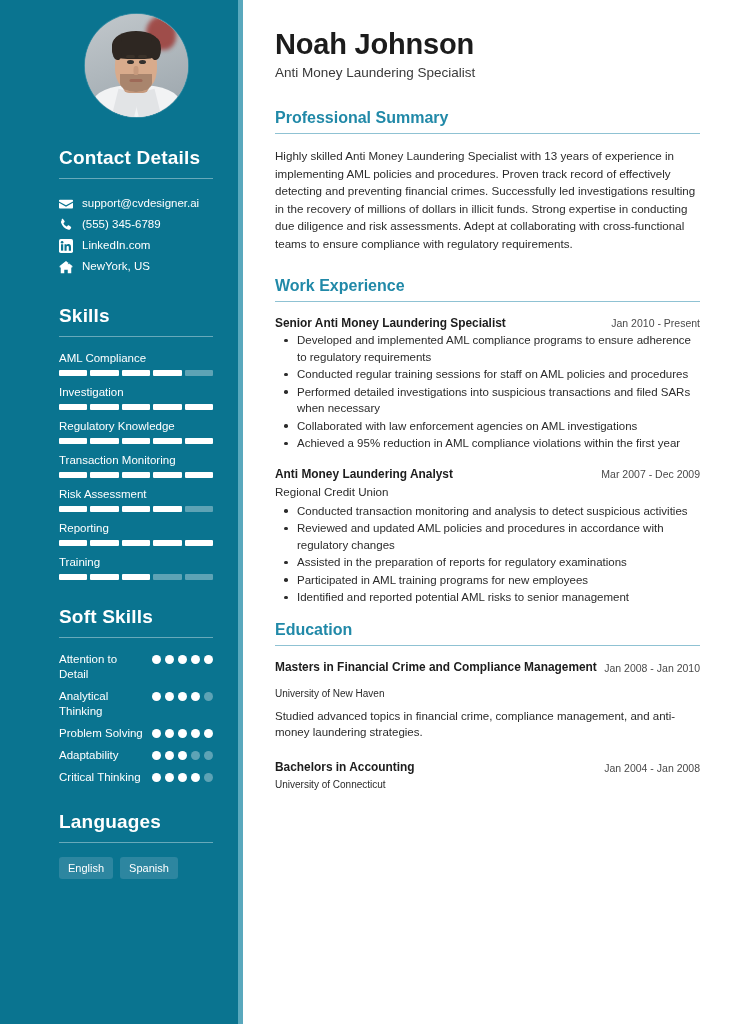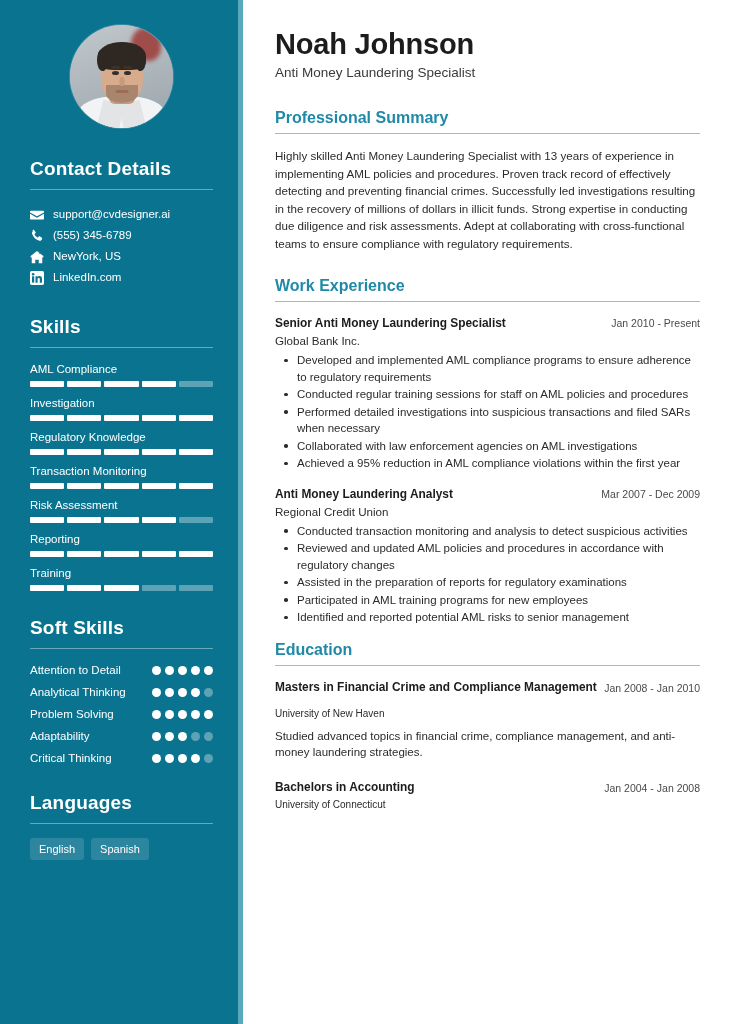--- a/index.html
+++ b/index.html
@@ -25,21 +25,21 @@
     position: relative;
     padding: 0 0 0 0;
     color: #ffffff;
   }
   .sidebar-accent {
     position: absolute;
     top: 0; right: 0; bottom: 0;
     width: 5px;
     background: #59a8bd;
   }
-  .sidebar-inner { padding: 25px 30px 0 30px; }
+  .sidebar-inner { padding: 14px 30px 0 30px; margin-left: 29px; }
 
   .avatar-wrap {
     display: flex; justify-content: center;
     margin-bottom: 30px;
   }
   .avatar {
     width: 103px; height: 103px;
     border-radius: 50%;
     overflow: hidden;
     background: #b6bdc2;
@@ -225,39 +225,39 @@
           <span class="ci">
             <svg width="14" height="14" viewBox="0 0 16 16" fill="#ffffff">
                 <path d="M3.2 1.2c.5-.4 1.2-.3 1.6.2l1.5 2c.3.5.3 1.1-.1 1.5l-.9.9c-.2.2-.2.4-.1.6.7 1.4 1.9 2.6 3.3 3.3.2.1.4.1.6-.1l.9-.9c.4-.4 1-.4 1.5-.1l2 1.5c.5.4.6 1.1.2 1.6l-.9 1.1c-.5.6-1.3.8-2 .6C6.7 12.4 3.6 9.3 2.3 5.1c-.2-.7 0-1.5.6-2z"></path>
               </svg>
           </span>
           <span>(555) 345-6789</span>
         </div>
 
         <div class="contact-row">
           <span class="ci">
-            <svg width="14" height="14" viewBox="0 0 16 16" fill="#ffffff">
-                <path d="M8 1L0 7.5h2V15h4v-4h4v4h4V7.5h2L8 1zm0 2.2l2 1.6V3.2h1.6v3L14 8.2V8L8 3.2z"></path>
-                <path d="M8 2L0.6 7.9l.8 1L8 3.5l6.6 5.4.8-1z"></path>
-              </svg>
-          </span>
-          <span>NewYork, US</span>
-        </div>
-
-        <div class="contact-row">
-          <span class="ci">
             <svg width="14" height="14" viewBox="0 0 16 16">
                 <rect x="0" y="0" width="16" height="16" rx="2" fill="#ffffff"></rect>
                 <rect x="2.3" y="6" width="2.5" height="7.3" fill="#0a7490"></rect>
                 <circle cx="3.55" cy="3.7" r="1.5" fill="#0a7490"></circle>
                 <path d="M6.3 6h2.4v1c.4-.7 1.2-1.2 2.2-1.2 1.8 0 2.8 1.1 2.8 3.2v4.3h-2.5V9.5c0-1-.4-1.6-1.3-1.6-.8 0-1.2.5-1.2 1.6v3.8H6.3z" fill="#0a7490"></path>
               </svg>
           </span>
           <span>LinkedIn.com</span>
         </div>
+
+        <div class="contact-row">
+          <span class="ci">
+            <svg width="14" height="14" viewBox="0 0 16 16" fill="#ffffff">
+                <path d="M8 1L0 7.5h2V15h4v-4h4v4h4V7.5h2L8 1zm0 2.2l2 1.6V3.2h1.6v3L14 8.2V8L8 3.2z"></path>
+                <path d="M8 2L0.6 7.9l.8 1L8 3.5l6.6 5.4.8-1z"></path>
+              </svg>
+          </span>
+          <span>NewYork, US</span>
+        </div>
       </div>
 
       <h2 class="side-h">Skills</h2>
       <div class="side-rule"></div>
       <div class="skills-block" id="skills-list">
           <div class="skill-item">
             <div class="skill-name">AML Compliance</div>
             <div class="bar">
               <span class="seg on"></span>
               <span class="seg on"></span>
@@ -403,21 +403,20 @@
     <p class="summary">Highly skilled Anti Money Laundering Specialist with 13 years of experience in implementing AML policies and procedures. Proven track record of effectively detecting and preventing financial crimes. Successfully led investigations resulting in the recovery of millions of dollars in illicit funds. Strong expertise in conducting due diligence and risk assessments. Adept at collaborating with cross-functional teams to ensure compliance with regulatory requirements.</p>
 
     <h2 class="sec-h">Work Experience</h2>
     <div class="sec-rule"></div>
     <div id="jobs-list">
         <div class="job">
           <div class="job-top">
             <div class="job-title">Senior Anti Money Laundering Specialist</div>
             <div class="job-date">Jan 2010 - Present</div>
           </div>
-          <div class="job-org">Global Bank Inc.</div>
           <ul class="duties">
             <li>Developed and implemented AML compliance programs to ensure adherence to regulatory requirements</li>
             <li>Conducted regular training sessions for staff on AML policies and procedures</li>
             <li>Performed detailed investigations into suspicious transactions and filed SARs when necessary</li>
             <li>Collaborated with law enforcement agencies on AML investigations</li>
             <li>Achieved a 95% reduction in AML compliance violations within the first year</li>
           </ul>
         </div>
         <div class="job">
           <div class="job-top">

